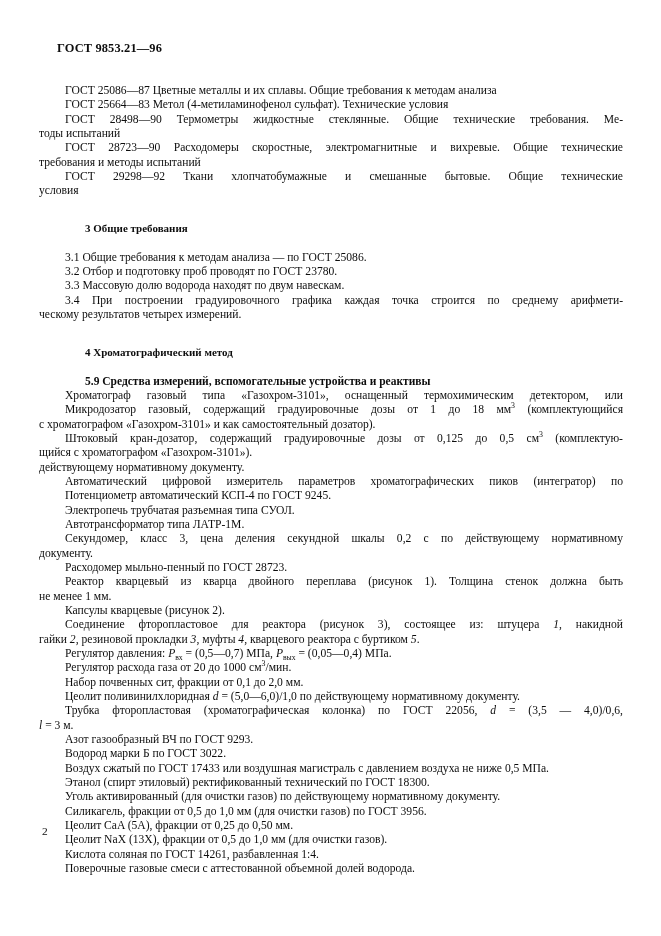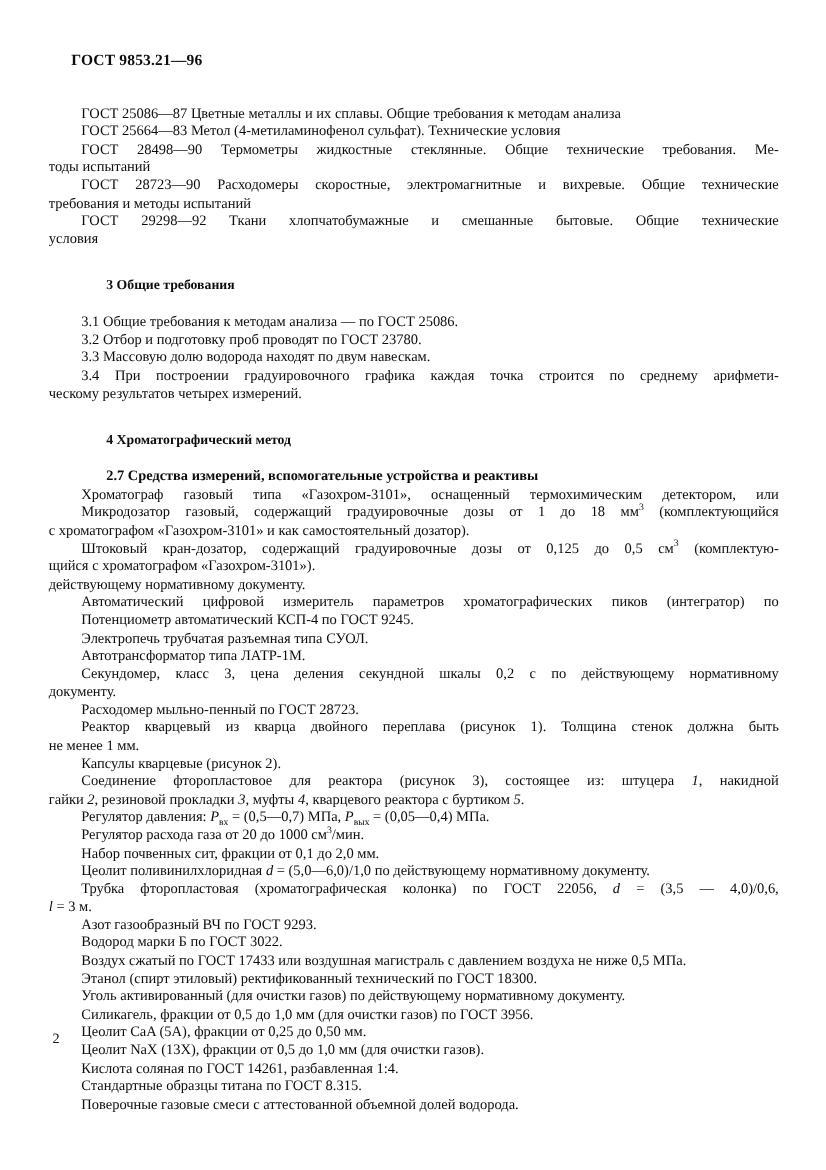--- a/index.html
+++ b/index.html
@@ -119,21 +119,21 @@
     <p class="para last-line-left"><span>3.1  Общие требования к методам анализа — по ГОСТ 25086.</span></p>
     <p class="para last-line-left"><span>3.2  Отбор и подготовку проб проводят по ГОСТ 23780.</span></p>
     <p class="para last-line-left"><span>3.3  Массовую долю водорода находят по двум навескам.</span></p>
     <p class="para justify-all"><span>3.4  При построении градуировочного графика каждая точка строится по среднему арифмети-</span></p>
     <p class="para noindent last-line-left"><span>ческому результатов четырех измерений.</span></p>
 
     <div class="sp-sec4-before"></div>
     <h2 class="sec">4  Хроматографический метод</h2>
     <div class="sp-sec4-after"></div>
 
-    <h3 class="subsec">2.7  Средства измерений, вспомогательные устройства и реактивы</h3>
+    <h3 class="subsec">5.9  Средства измерений, вспомогательные устройства и реактивы</h3>
 
     <p class="para justify-all"><span>Хроматограф газовый типа «Газохром-3101», оснащенный термохимическим детектором, или</span></p>
 
     <p class="para justify-all"><span>Микродозатор газовый, содержащий градуировочные дозы от 1 до 18 мм</span><sup>3</sup><span> (комплектующийся</span></p>
     <p class="para noindent last-line-left"><span>с хроматографом «Газохром-3101» и как самостоятельный дозатор).</span></p>
 
     <p class="para justify-all"><span>Штоковый кран-дозатор, содержащий градуировочные дозы от 0,125 до 0,5 см</span><sup>3</sup><span> (комплектую-</span></p>
     <p class="para noindent last-line-left"><span>щийся с хроматографом «Газохром-3101»).</span></p>
 
     <p class="para noindent last-line-left"><span>действующему нормативному документу.</span></p>
@@ -169,20 +169,19 @@
 
     <p class="para last-line-left"><span>Азот газообразный ВЧ по ГОСТ 9293.</span></p>
     <p class="para last-line-left"><span>Водород марки Б по ГОСТ 3022.</span></p>
     <p class="para last-line-left"><span>Воздух сжатый по ГОСТ 17433 или воздушная магистраль с давлением воздуха не ниже 0,5 МПа.</span></p>
     <p class="para last-line-left"><span>Этанол (спирт этиловый) ректификованный технический по ГОСТ 18300.</span></p>
     <p class="para last-line-left"><span>Уголь активированный (для очистки газов) по действующему нормативному документу.</span></p>
     <p class="para last-line-left"><span>Силикагель, фракции от 0,5 до 1,0 мм (для очистки газов) по ГОСТ 3956.</span></p>
     <p class="para last-line-left"><span>Цеолит CaA (5A), фракции от 0,25 до 0,50 мм.</span></p>
     <p class="para last-line-left"><span>Цеолит NaX (13X), фракции от 0,5 до 1,0 мм (для очистки газов).</span></p>
     <p class="para last-line-left"><span>Кислота соляная по ГОСТ 14261, разбавленная 1:4.</span></p>
-    <p class="para last-line-left"><span>Стандартные образцы титана по ГОСТ 8.315.</span></p>
     <p class="para last-line-left"><span>Поверочные газовые смеси с аттестованной объемной долей водорода.</span></p>
 
   </div>
 
   <div class="pageno">2</div>
 
 </div>
 
 </body></html>

